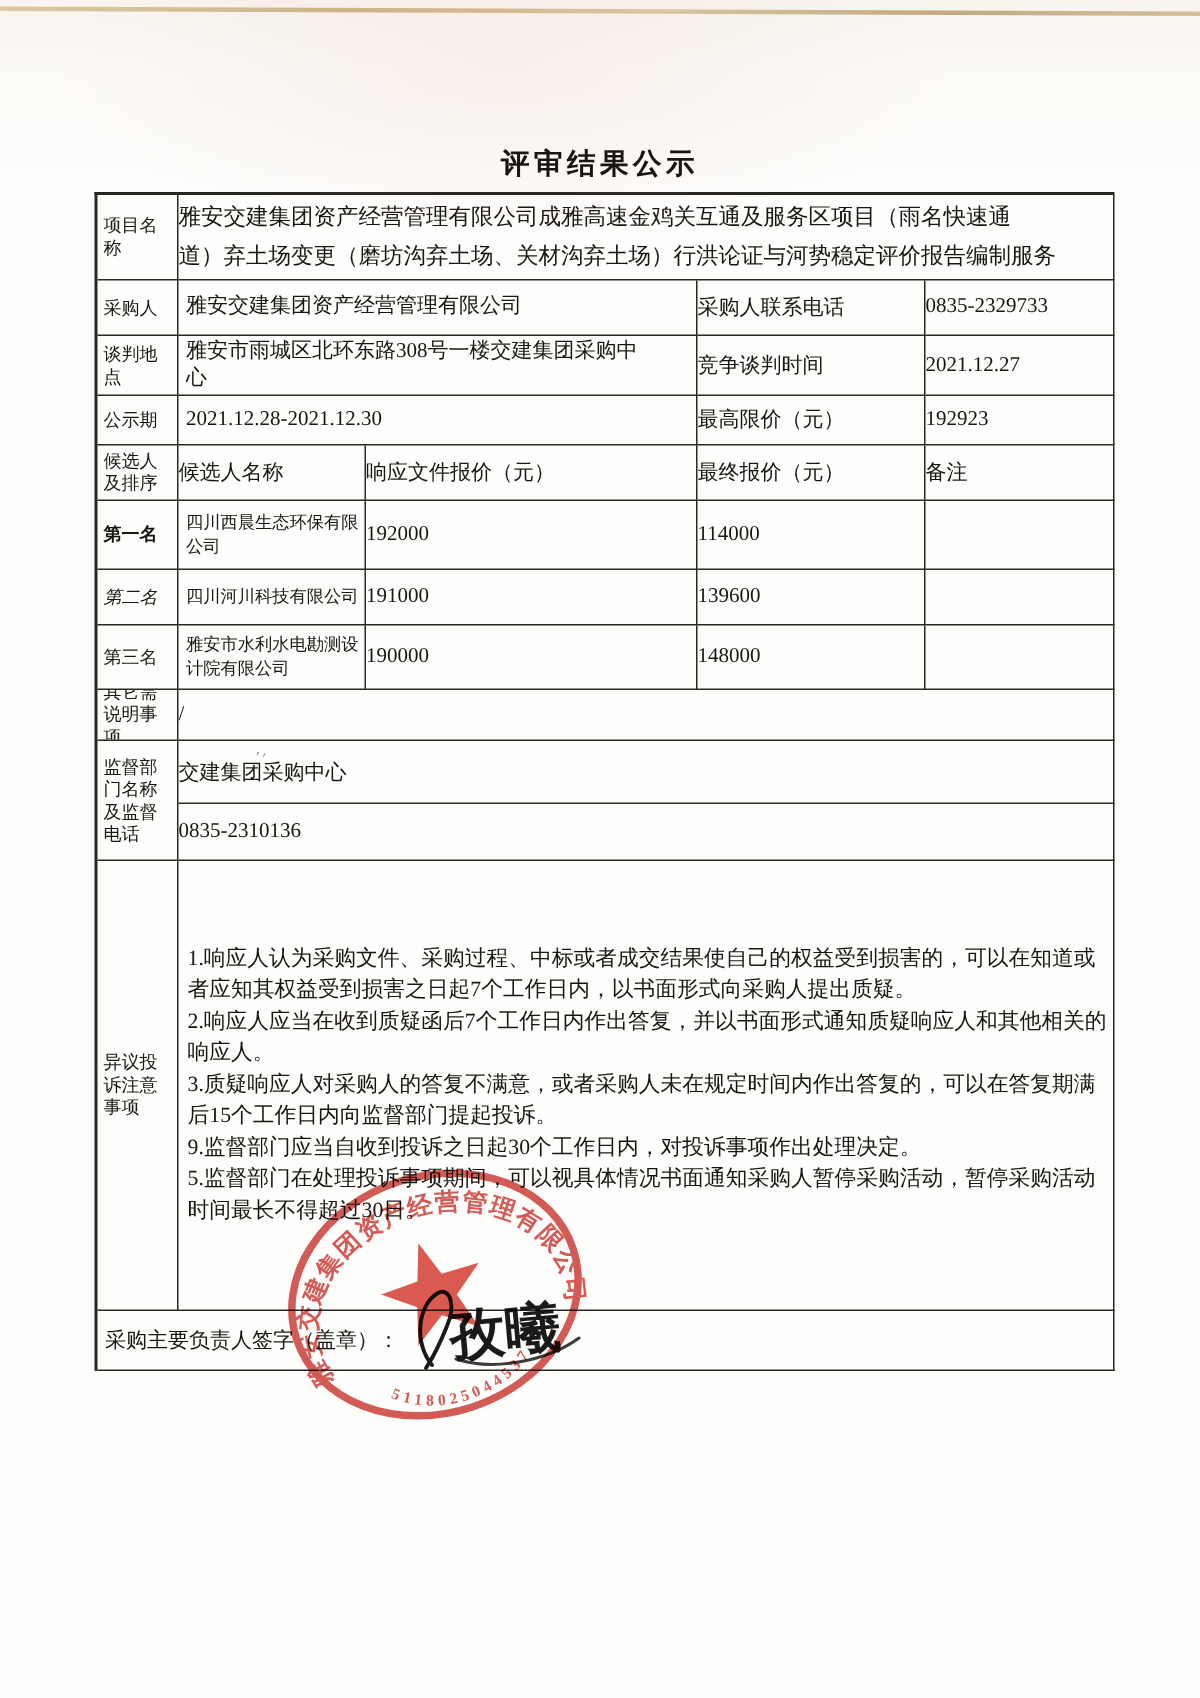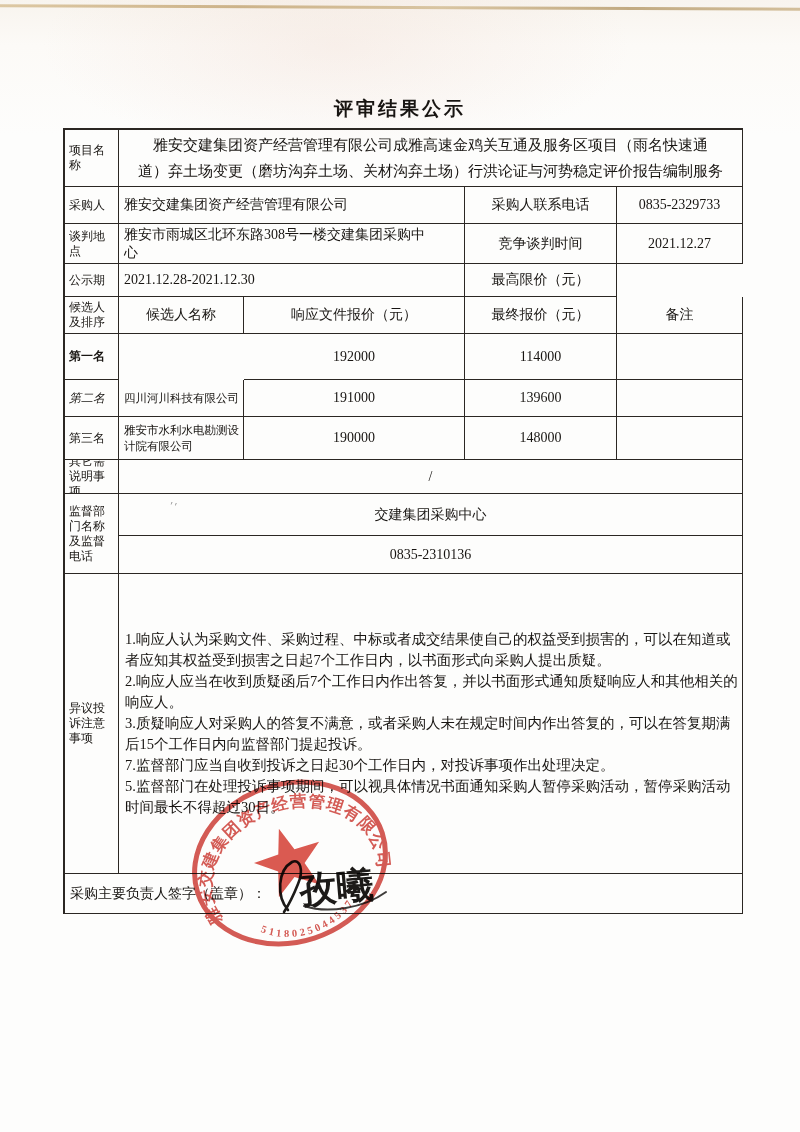--- a/index.html
+++ b/index.html
@@ -46,21 +46,21 @@
     overflow:hidden;
   }
   .lab{
     padding:1px 3px 1px 4px;
     font-size:12px;
     line-height:15px;
     align-items:flex-start;
     text-align:left;
   }
   .val-left{padding:2px 5px;align-items:flex-start;text-align:left;line-height:18px;}
-  .center{align-items:center;text-align:center;}
+  .center{align-items:flex-start;text-align:center;}
   .proj-content{font-size:15px;line-height:26px;}
   .proj-content div{white-space:nowrap;}
   .wrap-lines div{white-space:nowrap;line-height:18px;}
   .name-cell{font-size:11.5px;}
   .name-cell div{white-space:nowrap;line-height:16px;}
   .name-cell div:empty{display:none;}
   .objection-content{
     padding:0 4px 0 6px;
     font-size:14.5px;
     line-height:21px;
@@ -113,28 +113,33 @@
     <div class="cell val-left wrap-lines" style="grid-row:3;grid-column:2 / span 2;">
       <div>雅安市雨城区北环东路308号一楼交建集团采购中</div>
       <div>心</div>
     </div>
     <div class="cell center" style="grid-row:3;grid-column:4;">竞争谈判时间</div>
     <div class="cell center" style="grid-row:3;grid-column:5;">2021.12.27</div>
 
     <div class="cell lab" style="grid-row:4;grid-column:1;justify-content:center;">公示期</div>
     <div class="cell val-left" style="grid-row:4;grid-column:2 / span 2;">2021.12.28-2021.12.30</div>
     <div class="cell center" style="grid-row:4;grid-column:4;">最高限价（元）</div>
+    <div class="cell center" style="grid-row:4;grid-column:5;">192923</div>
 
     <div class="cell lab" style="grid-row:5;grid-column:1;justify-content:center;">候选人及排序</div>
     <div class="cell center" style="grid-row:5;grid-column:2;">候选人名称</div>
     <div class="cell center" style="grid-row:5;grid-column:3;">响应文件报价（元）</div>
     <div class="cell center" style="grid-row:5;grid-column:4;">最终报价（元）</div>
     <div class="cell center" style="grid-row:5;grid-column:5;">备注</div>
 
     <div class="cell lab" style="grid-row:6;grid-column:1;justify-content:center;font-weight:bold;">第一名</div>
+    <div class="cell val-left name-cell" style="grid-row:6;grid-column:2;">
+      <div>四川西晨生态环保有限</div>
+      <div>公司</div>
+    </div>
     <div class="cell center" style="grid-row:6;grid-column:3;">192000</div>
     <div class="cell center" style="grid-row:6;grid-column:4;">114000</div>
     <div class="cell center" style="grid-row:6;grid-column:5;"></div>
 
     <div class="cell lab" style="grid-row:7;grid-column:1;justify-content:center;font-style:italic;">第二名</div>
     <div class="cell val-left name-cell" style="grid-row:7;grid-column:2;">
       <div>四川河川科技有限公司</div>
 
     </div>
     <div class="cell center" style="grid-row:7;grid-column:3;">191000</div>
@@ -155,21 +160,21 @@
 
     <div class="cell lab" style="grid-row:10 / span 2;grid-column:1;justify-content:center;">监督部门名称及监督电话</div>
     <div class="cell center" style="grid-row:10;grid-column:2 / span 4;">交建集团采购中心</div>
     <div class="cell center" style="grid-row:11;grid-column:2 / span 4;">0835-2310136</div>
 
     <div class="cell lab" style="grid-row:12;grid-column:1;justify-content:center;">异议投诉注意事项</div>
     <div class="cell objection-content" style="grid-row:12;grid-column:2 / span 4;">
       <div>1.响应人认为采购文件、采购过程、中标或者成交结果使自己的权益受到损害的，可以在知道或者应知其权益受到损害之日起7个工作日内，以书面形式向采购人提出质疑。</div>
       <div>2.响应人应当在收到质疑函后7个工作日内作出答复，并以书面形式通知质疑响应人和其他相关的响应人。</div>
       <div>3.质疑响应人对采购人的答复不满意，或者采购人未在规定时间内作出答复的，可以在答复期满后15个工作日内向监督部门提起投诉。</div>
-      <div>7.监督部门应当自收到投诉之日起30个工作日内，对投诉事项作出处理决定。</div>
+      <div>9.监督部门应当自收到投诉之日起30个工作日内，对投诉事项作出处理决定。</div>
       <div>5.监督部门在处理投诉事项期间，可以视具体情况书面通知采购人暂停采购活动，暂停采购活动时间最长不得超过30日。</div>
     </div>
 
     <div class="cell sig-row" style="grid-row:13;grid-column:1 / span 5;">采购主要负责人签字（盖章）：</div>
   </div>
 
   <div class="pencil-mark">′′</div>
 
   <svg class="seal" width="214" height="186" viewBox="-107 -93 214 186">
     <ellipse rx="97" ry="79" fill="none" stroke="#d0453e" stroke-width="5"></ellipse>

